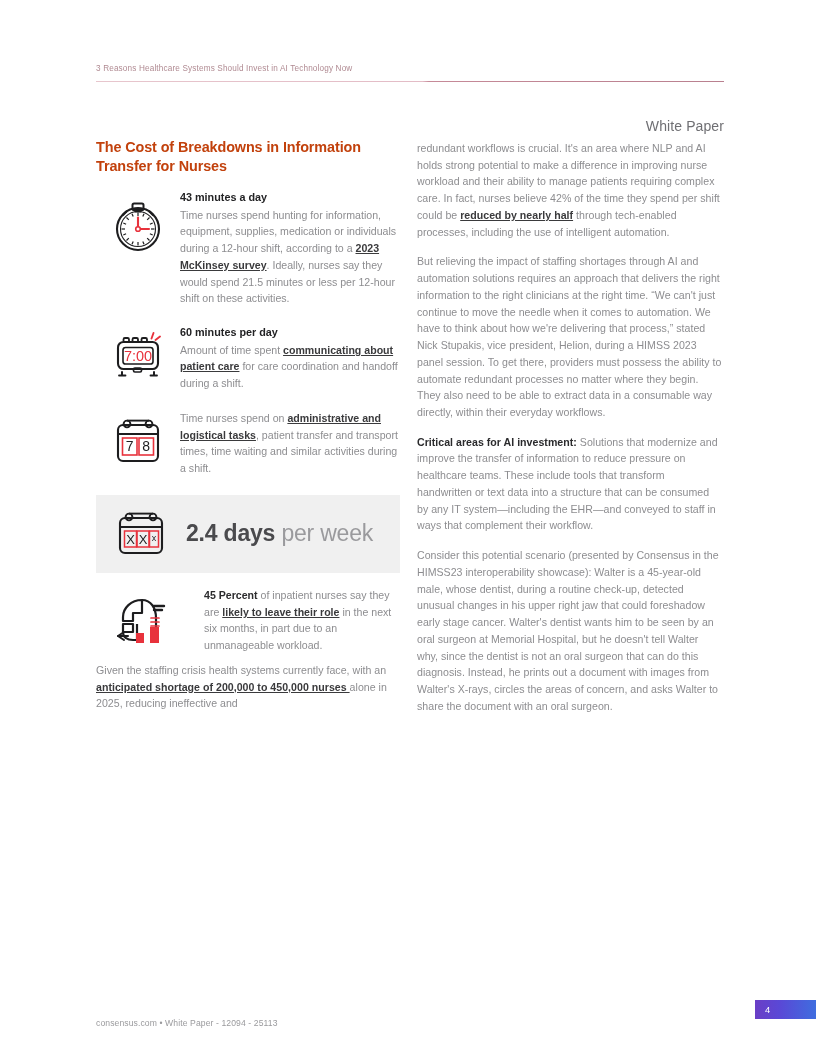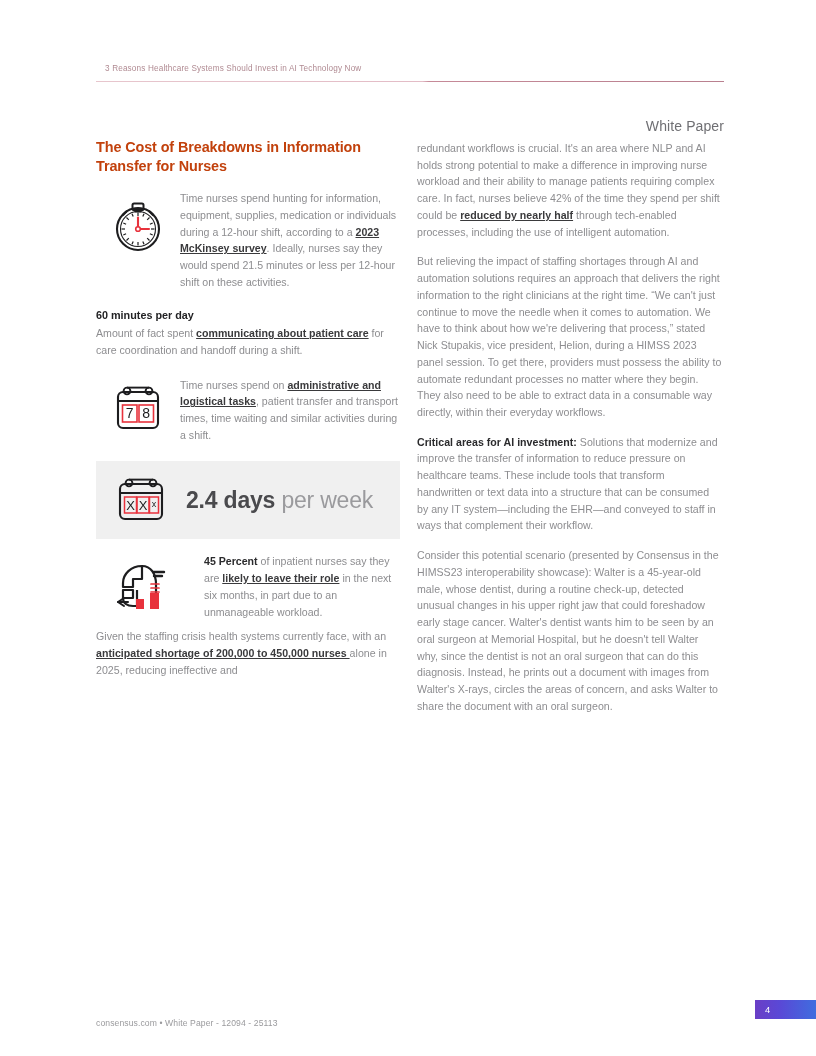--- a/index.html
+++ b/index.html
@@ -33,21 +33,20 @@
     height: 24px;
   }
   .header-left {
     position: absolute;
     left: 0;
     top: 0;
     font-size: 8.2px;
     letter-spacing: 0.15px;
     color: #b08a92;
     white-space: nowrap;
-    margin-left: 9px;
   }
   .header-right {
     position: absolute;
     right: 0;
     top: 16px;
     font-size: 14px;
     letter-spacing: 0.1px;
     color: #6f6f73;
     white-space: nowrap;
     margin-top: 38px;
@@ -226,28 +225,46 @@
             <line x1="42.9" y1="39.8" x2="45.7" y2="41"></line>
             <line x1="45.7" y1="29" x2="42.9" y2="30.2"></line>
             <line x1="19.1" y1="39.8" x2="16.3" y2="41"></line>
           </g>
           <path d="M31 35 L31 23.5" stroke="#e8323c" stroke-width="2.1" stroke-linecap="round"></path>
           <path d="M31 35 L42 35" stroke="#e8323c" stroke-width="2.1" stroke-linecap="round"></path>
           <circle cx="31" cy="35" r="2.3" fill="#ffffff" stroke="#e8323c" stroke-width="1.6"></circle>
         </svg>
       </div>
       <div class="stat-body">
+        <div class="stat-title">43 minutes a day</div>
         <p class="stat-text"><span>Time nurses spend hunting for information, equipment, supplies, medication or individuals during a 12-hour shift, according to a </span><span class="u">2023 McKinsey survey</span><span>. Ideally, nurses say they would spend 21.5 minutes or less per 12-hour shift on these activities.</span></p>
       </div>
     </div>
 
     <div class="stat">
+      <div class="stat-icon">
+        <svg width="62" height="56" viewBox="0 0 62 56">
+          <rect x="11" y="13" width="40" height="27" rx="5.5" fill="none" stroke="#1d1d1f" stroke-width="2.1"></rect>
+          <rect x="16" y="18.5" width="30" height="16.5" rx="2.6" fill="none" stroke="#1d1d1f" stroke-width="1.6"></rect>
+          <rect x="16.5" y="9" width="5.5" height="4.2" rx="1.4" fill="none" stroke="#1d1d1f" stroke-width="1.8"></rect>
+          <rect x="25.5" y="9" width="5.5" height="4.2" rx="1.4" fill="none" stroke="#1d1d1f" stroke-width="1.8"></rect>
+          <rect x="34.5" y="9" width="5.5" height="4.2" rx="1.4" fill="none" stroke="#1d1d1f" stroke-width="1.8"></rect>
+          <rect x="26.5" y="39" width="8" height="4" rx="1.4" fill="none" stroke="#1d1d1f" stroke-width="1.7"></rect>
+          <path d="M15 43 L15 46" stroke="#1d1d1f" stroke-width="2" stroke-linecap="round"></path>
+          <path d="M47 43 L47 46" stroke="#1d1d1f" stroke-width="2" stroke-linecap="round"></path>
+          <path d="M12 46.5 L18.5 46.5" stroke="#1d1d1f" stroke-width="1.8" stroke-linecap="round"></path>
+          <path d="M43.5 46.5 L50 46.5" stroke="#1d1d1f" stroke-width="1.8" stroke-linecap="round"></path>
+          <path d="M46.5 4 L44.5 9.5" stroke="#e8323c" stroke-width="1.9" stroke-linecap="round"></path>
+          <path d="M53 7.5 L48.5 11" stroke="#e8323c" stroke-width="1.9" stroke-linecap="round"></path>
+          <text x="31" y="32" font-family="'Liberation Sans', sans-serif" font-size="14.5" fill="#e8323c" text-anchor="middle">7:00</text>
+        </svg>
+      </div>
       <div class="stat-body">
         <div class="stat-title">60 minutes per day</div>
-        <p class="stat-text"><span>Amount of fact spent </span><span class="u">communicating about patient care</span><span> for care coordination and handoff during a shift.</span></p>
+        <p class="stat-text"><span>Amount of time spent </span><span class="u">communicating about patient care</span><span> for care coordination and handoff during a shift.</span></p>
       </div>
     </div>
 
     <div class="stat">
       <div class="stat-icon">
         <svg width="62" height="58" viewBox="0 0 62 58">
           <rect x="11" y="11" width="40" height="36" rx="5" fill="none" stroke="#1d1d1f" stroke-width="2.1"></rect>
           <path d="M11 20 L51 20" stroke="#1d1d1f" stroke-width="1.8"></path>
           <circle cx="20" cy="10" r="3.4" fill="none" stroke="#1d1d1f" stroke-width="1.9"></circle>
           <circle cx="42" cy="10" r="3.4" fill="none" stroke="#1d1d1f" stroke-width="1.9"></circle>

